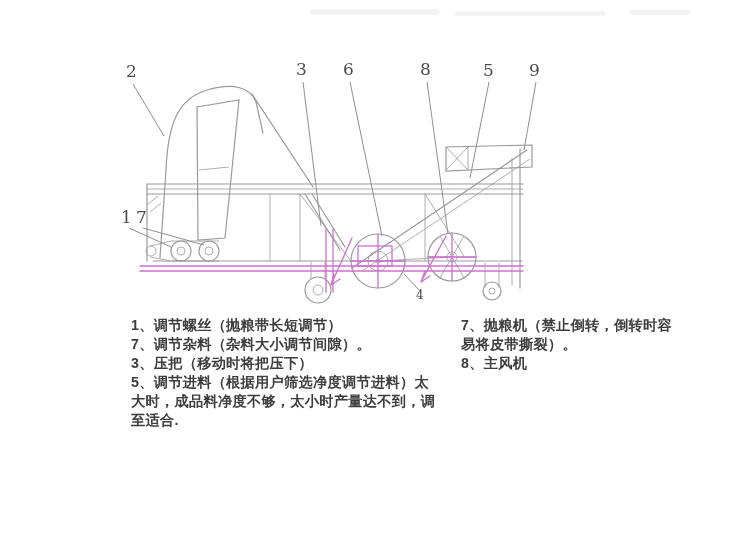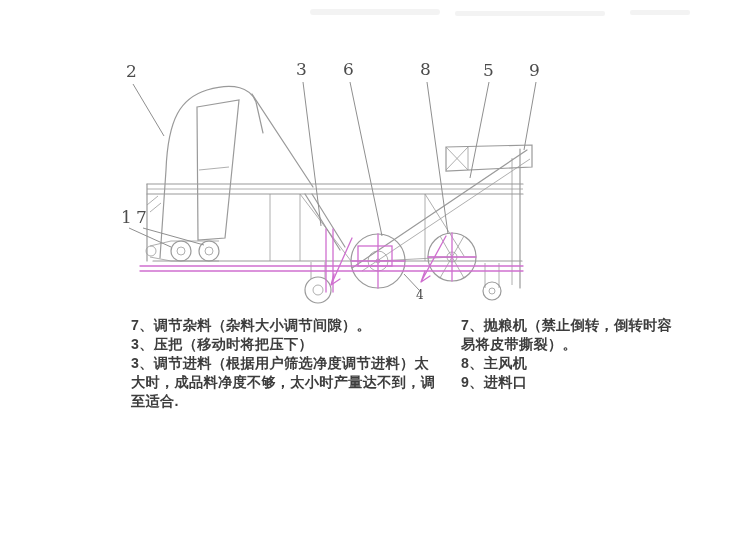--- a/index.html
+++ b/index.html
@@ -136,24 +136,24 @@
   <div class="callout" style="left:126px; top:63px;">2</div>
   <div class="callout" style="left:296px; top:61px;">3</div>
   <div class="callout callout-small" style="left:416px; top:289px;">4</div>
   <div class="callout" style="left:483px; top:62px;">5</div>
   <div class="callout" style="left:343px; top:61px;">6</div>
   <div class="callout" style="left:136px; top:209px;">7</div>
   <div class="callout" style="left:420px; top:61px;">8</div>
   <div class="callout" style="left:529px; top:62px;">9</div>
 
   <div class="notes notes-left">
+    <p class="note">1、调节螺丝（抛粮带长短调节）</p>
     <p class="note">7、调节杂料（杂料大小调节间隙）。</p>
     <p class="note">3、压把（移动时将把压下）</p>
-    <p class="note">3、调节进料（根据用户筛选净度调节进料）太大时，成品料净度不够，太小时产量达不到，调至适合.</p>
+    <p class="note">5、调节进料（根据用户筛选净度调节进料）太大时，成品料净度不够，太小时产量达不到，调至适合.</p>
   </div>
 
   <div class="notes notes-right">
     <p class="note">7、抛粮机（禁止倒转，倒转时容易将皮带撕裂）。</p>
     <p class="note">8、主风机</p>
-    <p class="note">9、进料口</p>
   </div>
 
 </div>
 
 </body></html>

